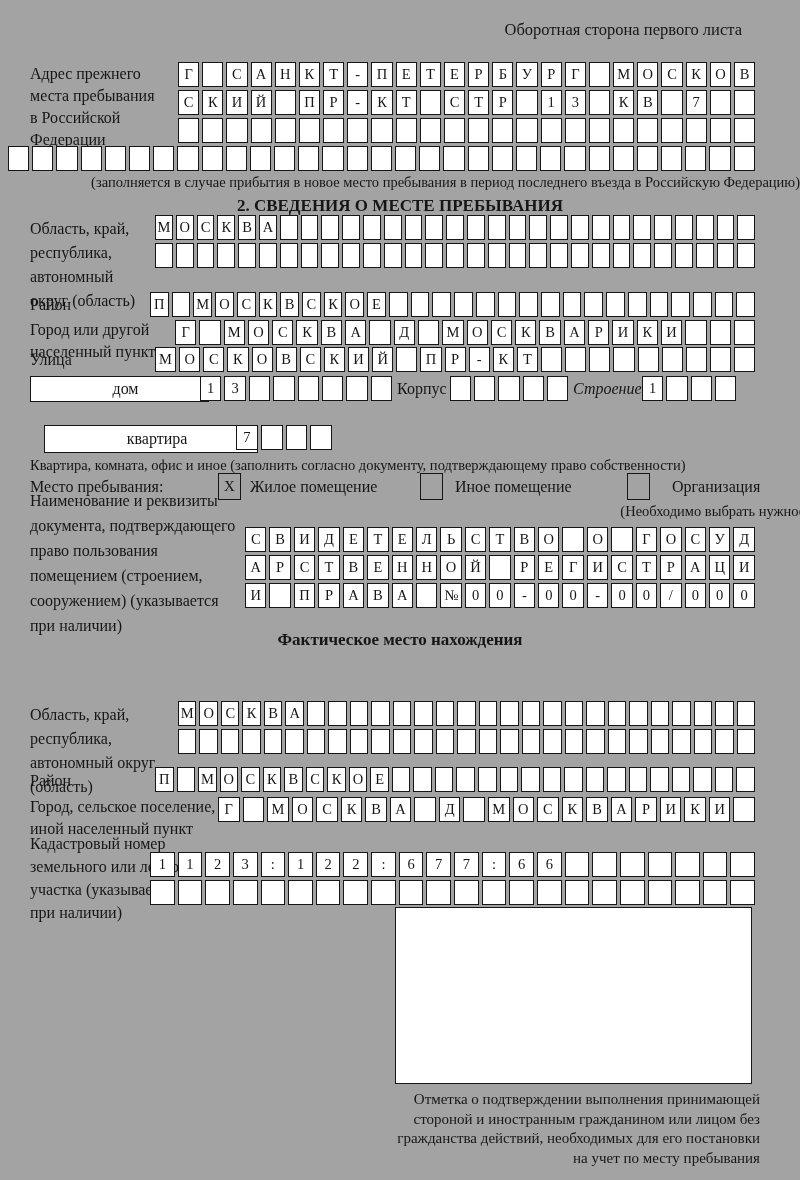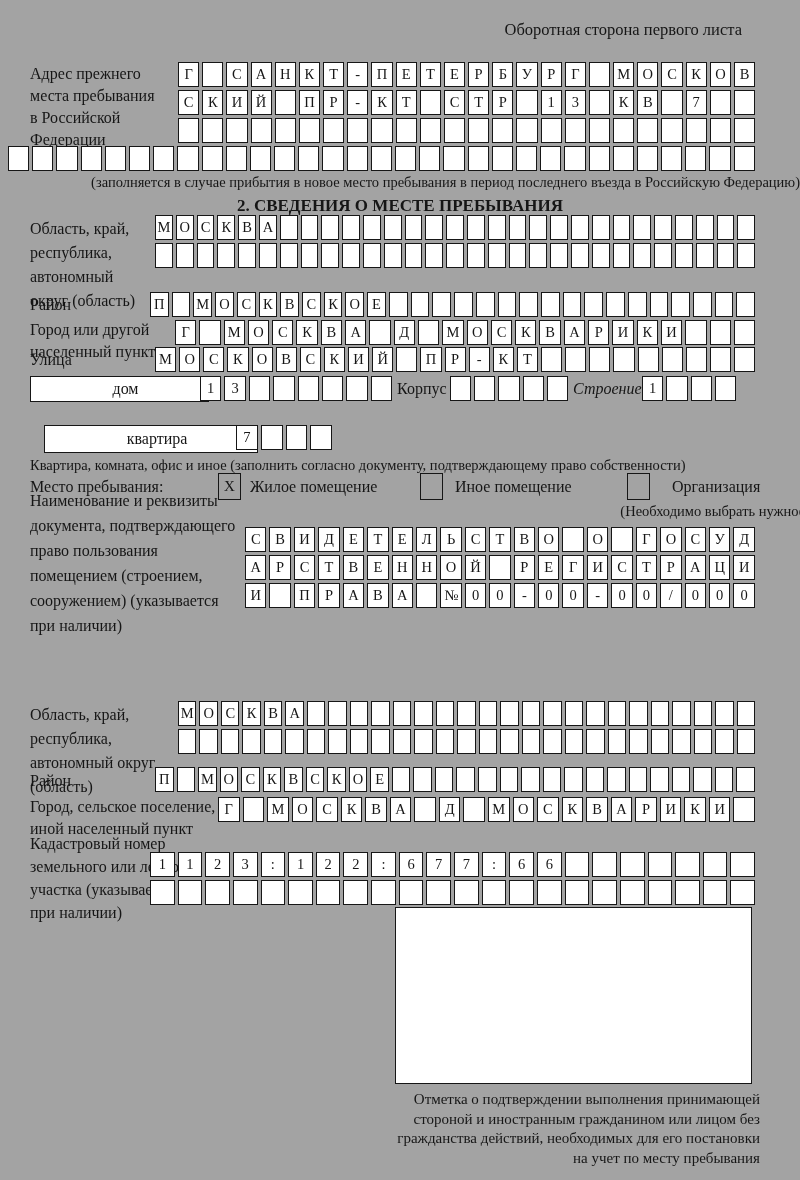--- a/index.html
+++ b/index.html
@@ -429,20 +429,21 @@
       <span class="cell">0</span>
       <span class="cell">-</span>
       <span class="cell">0</span>
       <span class="cell">0</span>
       <span class="cell">/</span>
       <span class="cell">0</span>
       <span class="cell">0</span>
       <span class="cell">0</span>
     </div>
 
+  <div class="abs title" style="left:0;top:630px;">Фактическое место нахождения</div>
 
   <div class="abs lbl" style="left:30px;top:703px;width:145px;line-height:24px;">Область, край,
 республика,
 автономный округ
 (область)</div>
   <div class="abs boxrow" style="left:178px;top:701px;width:577px;">
       <span class="cell">М</span>
       <span class="cell">О</span>
       <span class="cell">С</span>
       <span class="cell">К</span>

